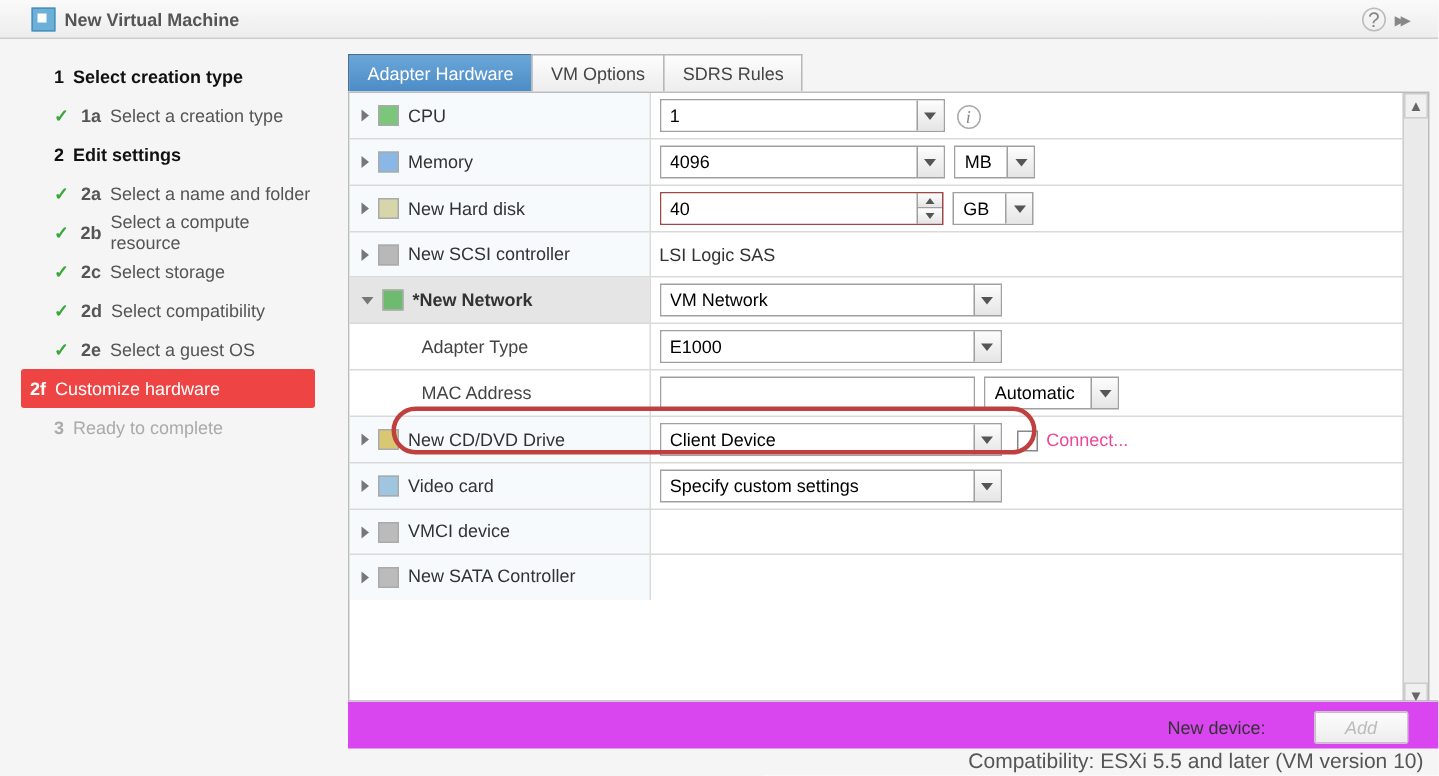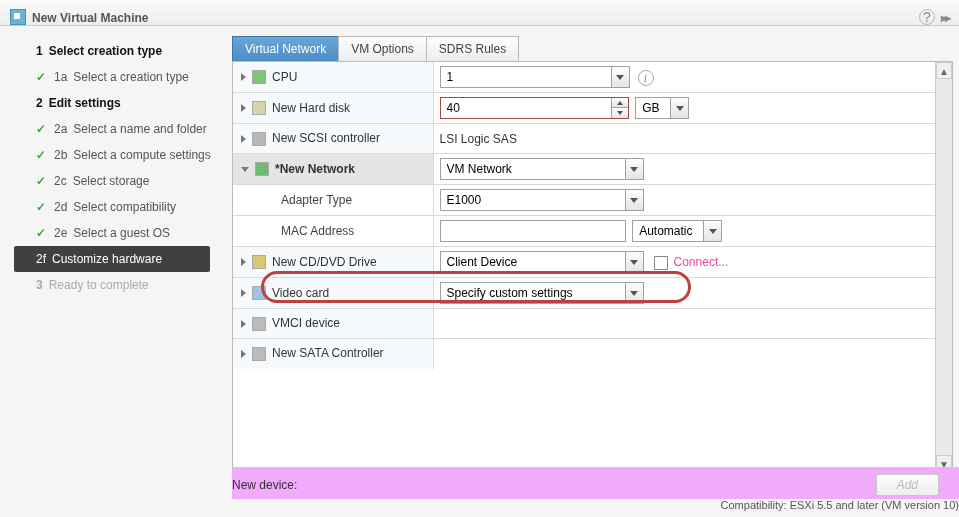--- a/index.html
+++ b/index.html
@@ -1,31 +1,31 @@
 <!DOCTYPE html>
 <html><head>
 <meta charset="utf-8">
 <style>
 * { box-sizing: border-box; margin: 0; padding: 0; font-family: Arial, Helvetica, sans-serif; font-size: 12px; }
 body { background: #f5f5f5; width: 959px; height: 517px; overflow: hidden; color: #333; }
-.titlebar { background: linear-gradient(#fafafa,#ededed); border-bottom: 1px solid #ccc; height: 26px; display: flex; align-items: flex-end; padding: 0 10px; }
+.titlebar { background: linear-gradient(#fafafa,#ededed); border-bottom: 1px solid #ccc; height: 26px; display: flex; align-items: center; padding: 0 21px; }
 .titlebar .vm-ico { width:16px; height:16px; background:#6ab0d8; margin-right:6px; display:inline-block; border:1px solid #4a90b8; position:relative;}
 .titlebar .vm-ico::after{content:"";position:absolute;width:6px;height:6px;background:#fff;left:3px;top:3px;}
 .titlebar .title { font-weight: bold; color:#555; flex:1;}
 .titlebar .help { color:#888; font-size:14px; margin-right:6px; border:1px solid #bbb; border-radius:50%; width:16px;height:16px;text-align:center;line-height:14px;}
 .titlebar .more { color:#888; font-weight:bold; letter-spacing:-2px;}
 .main { display: flex; height: calc(100% - 26px - 18px); }
 .sidebar { width: 218px; padding: 12px 4px 4px 18px; }
 .sidebar .step { display:flex; align-items:center; height:26px; color:#333;}
 .sidebar .step .chk { width:18px; color:#3aa83a; font-weight:bold; }
 .sidebar .step .num { font-weight:bold; margin-right:6px;}
 .sidebar .step.top { font-weight:bold; color:#111; }
 .sidebar .step.sub { padding-left:18px; color:#555;}
-.sidebar .step.sub .num{font-weight:normal;}
-.sidebar .step.active { background:#404040; color:#fff; border-radius:2px; margin:0 4px 0 -4px; padding-left:22px;}
+.sidebar .step.sub .num{font-weight:bold;}
+.sidebar .step.active { background:#ef4444; color:#fff; border-radius:2px; margin:0 4px 0 -4px; padding-left:6px;}
 .sidebar .step.dim { color:#aaa; padding-left:18px;}
 .content { flex:1; padding:0 6px 0 0; position:relative; }
 .tabs { display:flex; margin:10px 0 0 14px; }
 .tab { border:1px solid #b8b8b8; padding:5px 12px; background:linear-gradient(#fdfdfd,#ededed); color:#444; cursor:pointer; border-bottom:none; margin-right:-1px;}
 .tab.active { background:linear-gradient(#6aa6d8,#4c8cc6); color:#fff; border-color:#3f73a0;}
 .panel { border:1px solid #bbb; background:#fff; margin-left:14px; height:412px; position:relative; overflow:hidden;}
 .scroll { position:absolute; right:0; top:0; bottom:0; width:17px; background:#eaeaea; border-left:1px solid #ccc;}
 .scroll .arr { height:17px; text-align:center; color:#666; font-size:10px; line-height:17px; background:#f0f0f0; border:1px solid #ccc;}
 .tbl { width:calc(100% - 17px); border-collapse:collapse; }
 .tbl td { border-bottom:1px solid #d9d9d9; padding:4px 6px; height:30px; vertical-align:middle; }
@@ -42,29 +42,29 @@
 .sel { display:inline-flex; align-items:stretch; border:1px solid #a0a0a0; background:#fff; height:22px;}
 .sel input { border:none; padding:0 6px; width:170px; outline:none; font-size:12px;}
 .sel .btn { width:18px; border-left:1px solid #a0a0a0; background:linear-gradient(#fdfdfd,#e5e5e5); display:flex; align-items:center; justify-content:center;}
 .sel .btn::after{content:"";border-left:4px solid transparent;border-right:4px solid transparent;border-top:5px solid #555;}
 .sel.sm input{width:34px;}
 .spin { display:flex; flex-direction:column; border-left:1px solid #a0a0a0;}
 .spin div{width:16px;height:10px;background:linear-gradient(#fdfdfd,#e5e5e5);display:flex;align-items:center;justify-content:center;}
 .spin div::after{content:"";border-left:3px solid transparent;border-right:3px solid transparent;}
 .spin div:first-child{border-bottom:1px solid #a0a0a0;} .spin div:first-child::after{border-bottom:4px solid #555;}
 .spin div:last-child::after{border-top:4px solid #555;}
-.sel.wide input{width:184px;}
+.sel.wide input{width:208px;}
 .sel.redmark{border-color:#a04848;}
 .chk-inline{display:inline-block;width:14px;height:14px;border:1px solid #888;background:#fff;vertical-align:middle;text-align:center;line-height:11px;color:#3a7a3a;font-weight:bold;margin-right:6px;}
 .disabled{color:#ec4899;}
-.addbar{position:absolute;bottom:0;left:14px;right:0;height:32px;display:flex;align-items:center;background:#f0abfc;border-top:1px solid #ccc;padding:2px 20px 0 0;justify-content:space-between;}
+.addbar{position:absolute;bottom:0;left:14px;right:0;height:32px;display:flex;align-items:center;background:#d946ef;border-top:1px solid #ccc;padding:2px 20px 0 0;justify-content:flex-end;}
 .addbar .sel input{width:200px;text-align:center;}
 .addbtn{margin-left:20px;border:1px solid #c8c8c8;background:linear-gradient(#fdfdfd,#ededed);color:#bbb;padding:3px 20px;border-radius:2px;font-style:italic;}
 .ring{position:absolute;border:3px solid #c04040;border-radius:16px;width:430px;height:32px;left:28px;top:209px;pointer-events:none;}
-.footer{position:absolute;bottom:0;right:0;height:18px;font-size:11px;color:#555;}
+.footer{position:absolute;bottom:0;right:10px;height:18px;font-size:14px;color:#555;}
 .info-icon{display:inline-block;width:16px;height:16px;border:1px solid #aaa;border-radius:50%;text-align:center;line-height:14px;color:#888;font-style:italic;font-family:serif;margin-left:8px;vertical-align:middle;}
 </style>
 </head>
 <body>
 
 <div class="titlebar">
   <span class="vm-ico"></span>
   <span class="title">New Virtual Machine</span>
   <span class="help">?</span>
   <span class="more">▸▸</span>
@@ -88,21 +88,21 @@
         <span>Edit settings</span>
       </div>
     <div class="step sub">
         <span class="chk">✓</span>
         <span class="num">2a</span>
         <span>Select a name and folder</span>
       </div>
     <div class="step sub">
         <span class="chk">✓</span>
         <span class="num">2b</span>
-        <span>Select a compute settings</span>
+        <span>Select a compute resource</span>
       </div>
     <div class="step sub">
         <span class="chk">✓</span>
         <span class="num">2c</span>
         <span>Select storage</span>
       </div>
     <div class="step sub">
         <span class="chk">✓</span>
         <span class="num">2d</span>
         <span>Select compatibility</span>
@@ -117,40 +117,50 @@
         <span>Customize hardware</span>
       </div>
     <div class="step dim">
         <span class="num">3</span>
         <span>Ready to complete</span>
       </div>
   </div>
 
   <div class="content">
     <div class="tabs">
-      <div class="tab active">Virtual Network</div>
+      <div class="tab active">Adapter Hardware</div>
       <div class="tab">VM Options</div>
       <div class="tab">SDRS Rules</div>
     </div>
 
     <div class="panel">
       <div class="scroll">
         <div class="arr">▲</div>
         <div style="height:376px"></div>
         <div class="arr">▼</div>
       </div>
 
       <table class="tbl">
         <tbody>
             <tr>
           <td class="lbl"><span class="caret"></span><span class="ico cpu"></span><span>CPU</span></td>
           <td><span class="sel">
                   <input readonly="" value="1" style="">
                   <span class="btn"></span>
                 </span><span class="info-icon">i</span></td>
+        </tr>
+        <tr>
+          <td class="lbl"><span class="caret"></span><span class="ico mem"></span><span>Memory</span></td>
+          <td><span class="sel">
+                  <input value="4096" style="">
+                  <span class="btn"></span>
+                </span>&nbsp;&nbsp;<span class="sel sm">
+                  <input readonly="" value="MB" style="">
+                  <span class="btn"></span>
+                </span></td>
         </tr>
         <tr>
           <td class="lbl"><span class="caret"></span><span class="ico disk"></span><span>New Hard disk</span></td>
           <td><span class="sel redmark">
                   <input value="40" style="">
                   <span class="spin">
                     <div></div>
                     <div></div>
                   </span>
                 </span>&nbsp;&nbsp;<span class="sel sm">

